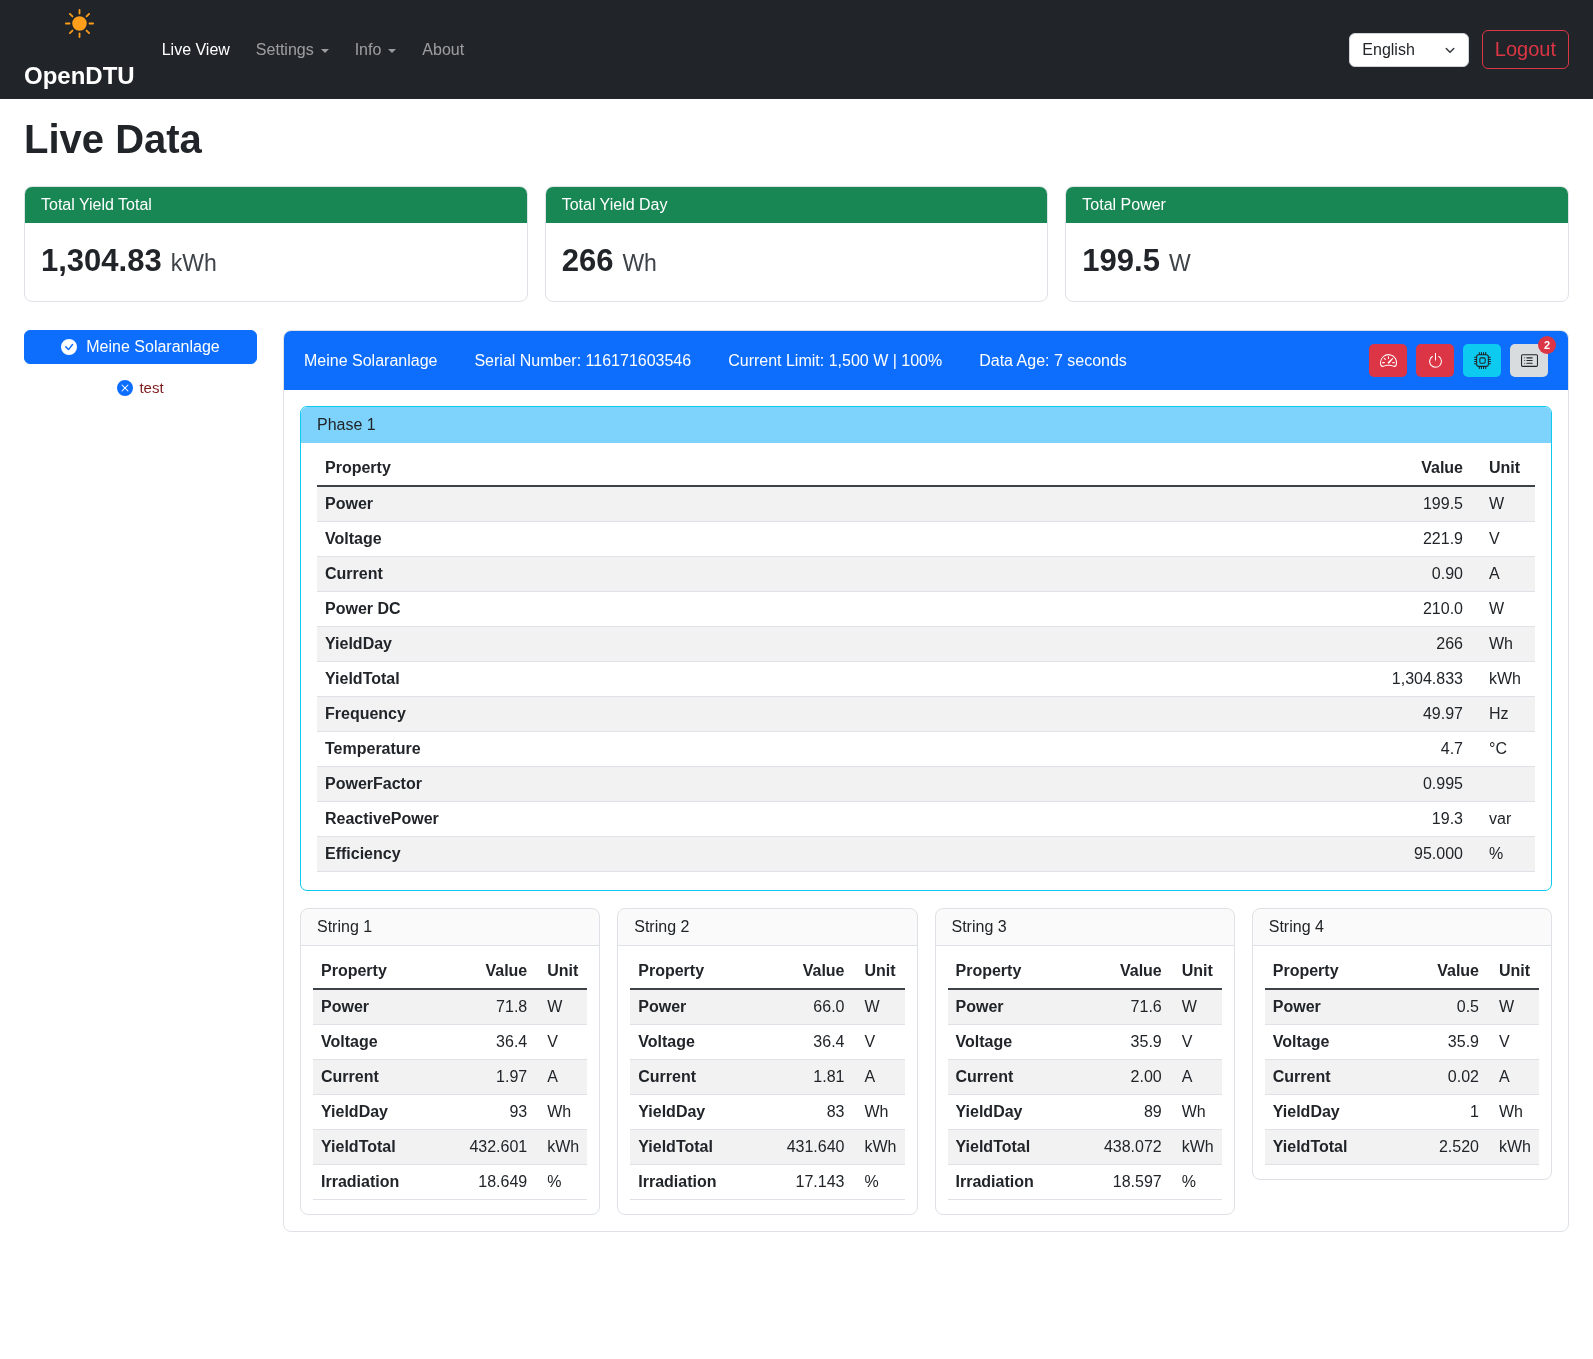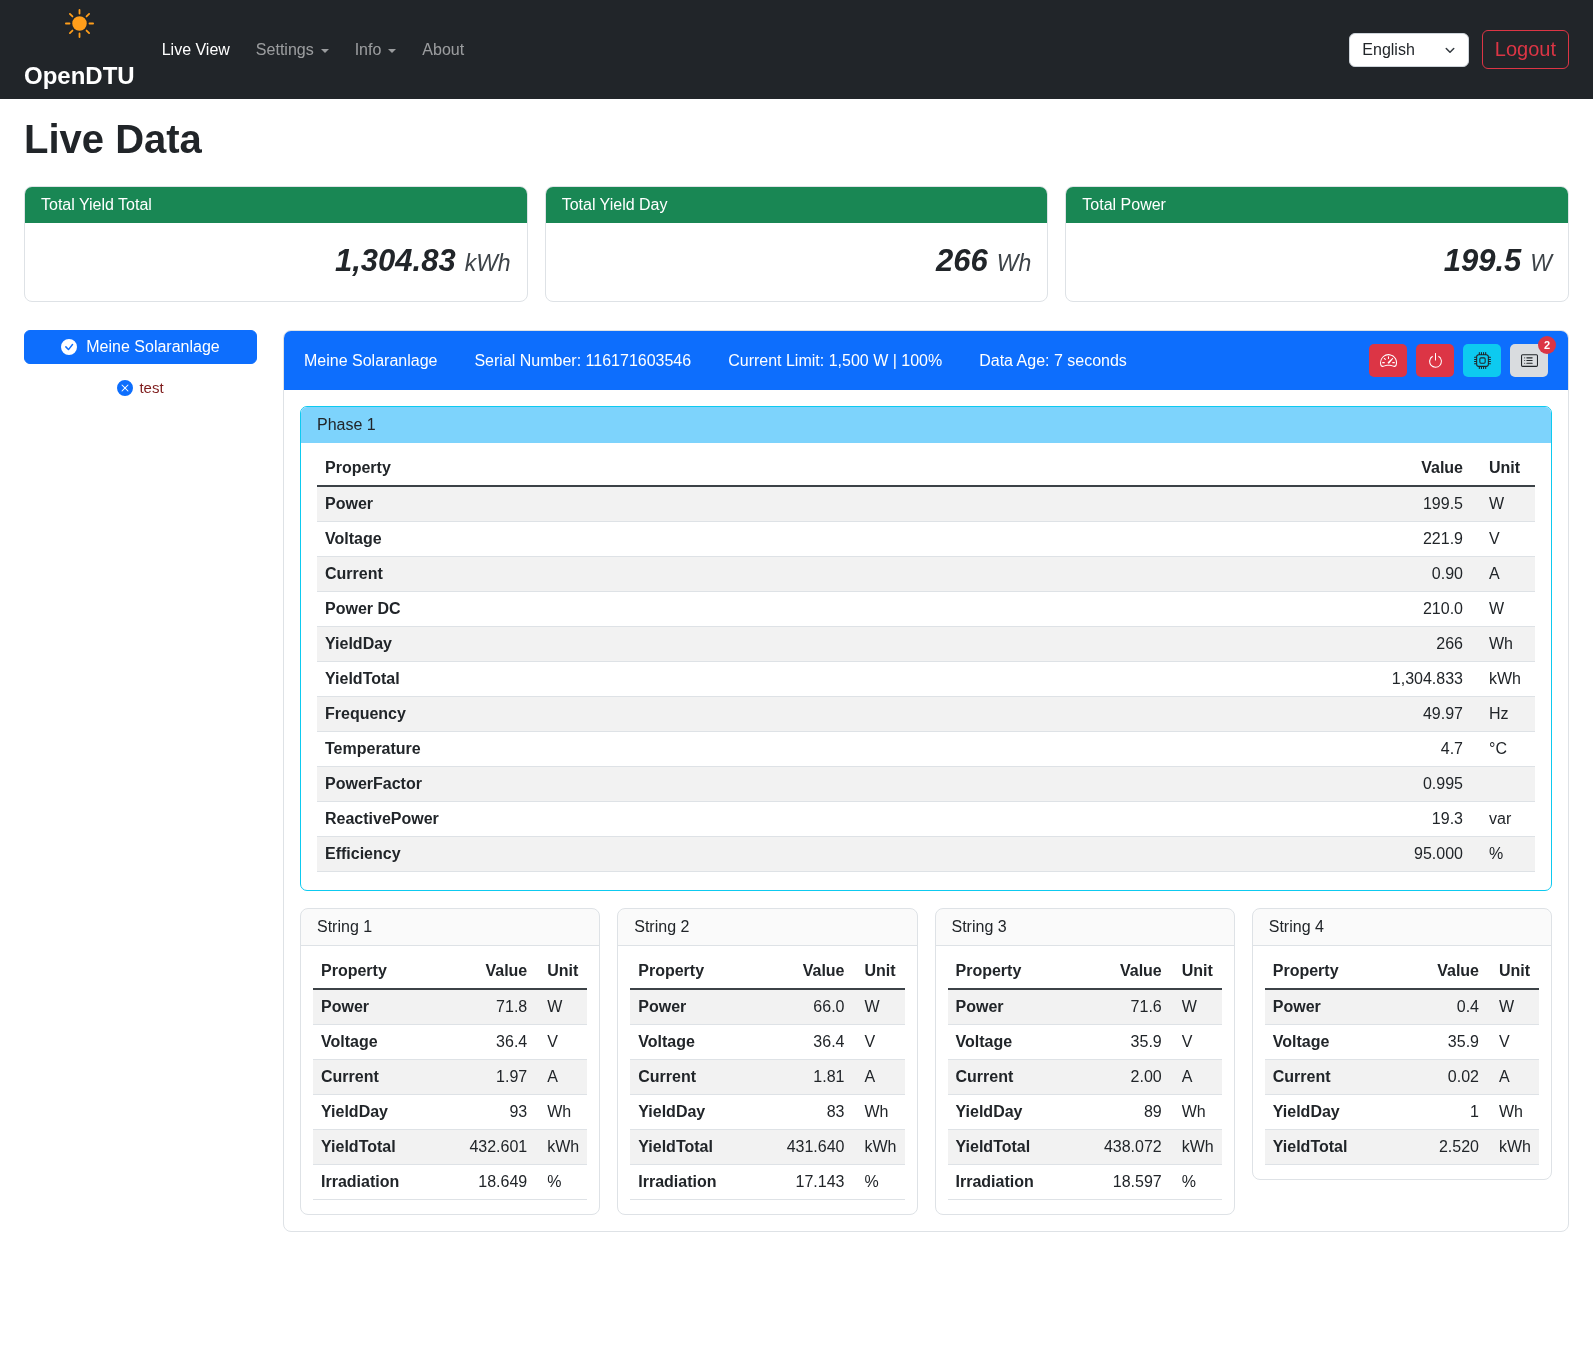--- a/index.html
+++ b/index.html
@@ -58,21 +58,21 @@
 
   .summary-grid {
     display: grid; grid-template-columns: repeat(3, 1fr);
     gap: 17px; margin-bottom: 28px;
   }
   .card { border: 1px solid #dee2e6; border-radius: 8px; background: #fff; }
   .summary-card .card-header {
     background: #198754; color: #fff;
     padding: 9px 16px; border-radius: 7px 7px 0 0;
   }
-  .summary-body { padding: 20px 16px 22px; text-align: right; font-style: italic; }
+  .summary-body { padding: 20px 16px 22px; text-align: left; }
   .summary-value { font-size: 31px; font-weight: 600; }
   .summary-unit { font-size: 23px; font-weight: 400; color: #3d4348; margin-left: 9px; }
 
   
   .content-grid {
     display: grid; grid-template-columns: 233px 1fr;
     gap: 26px; align-items: start;
   }
   .inverter-btn {
     width: 100%;
@@ -517,21 +517,21 @@
                   <tr>
                     <th>Property</th>
                     <th class="val">Value</th>
                     <th class="unit">Unit</th>
                   </tr>
                 </thead>
                 <tbody>
 
                     <tr>
                       <td class="prop">Power</td>
-                      <td class="val">0.4</td>
+                      <td class="val">0.5</td>
                       <td class="unit">W</td>
                     </tr>
 
                     <tr>
                       <td class="prop">Voltage</td>
                       <td class="val">35.9</td>
                       <td class="unit">V</td>
                     </tr>
 
                     <tr>

